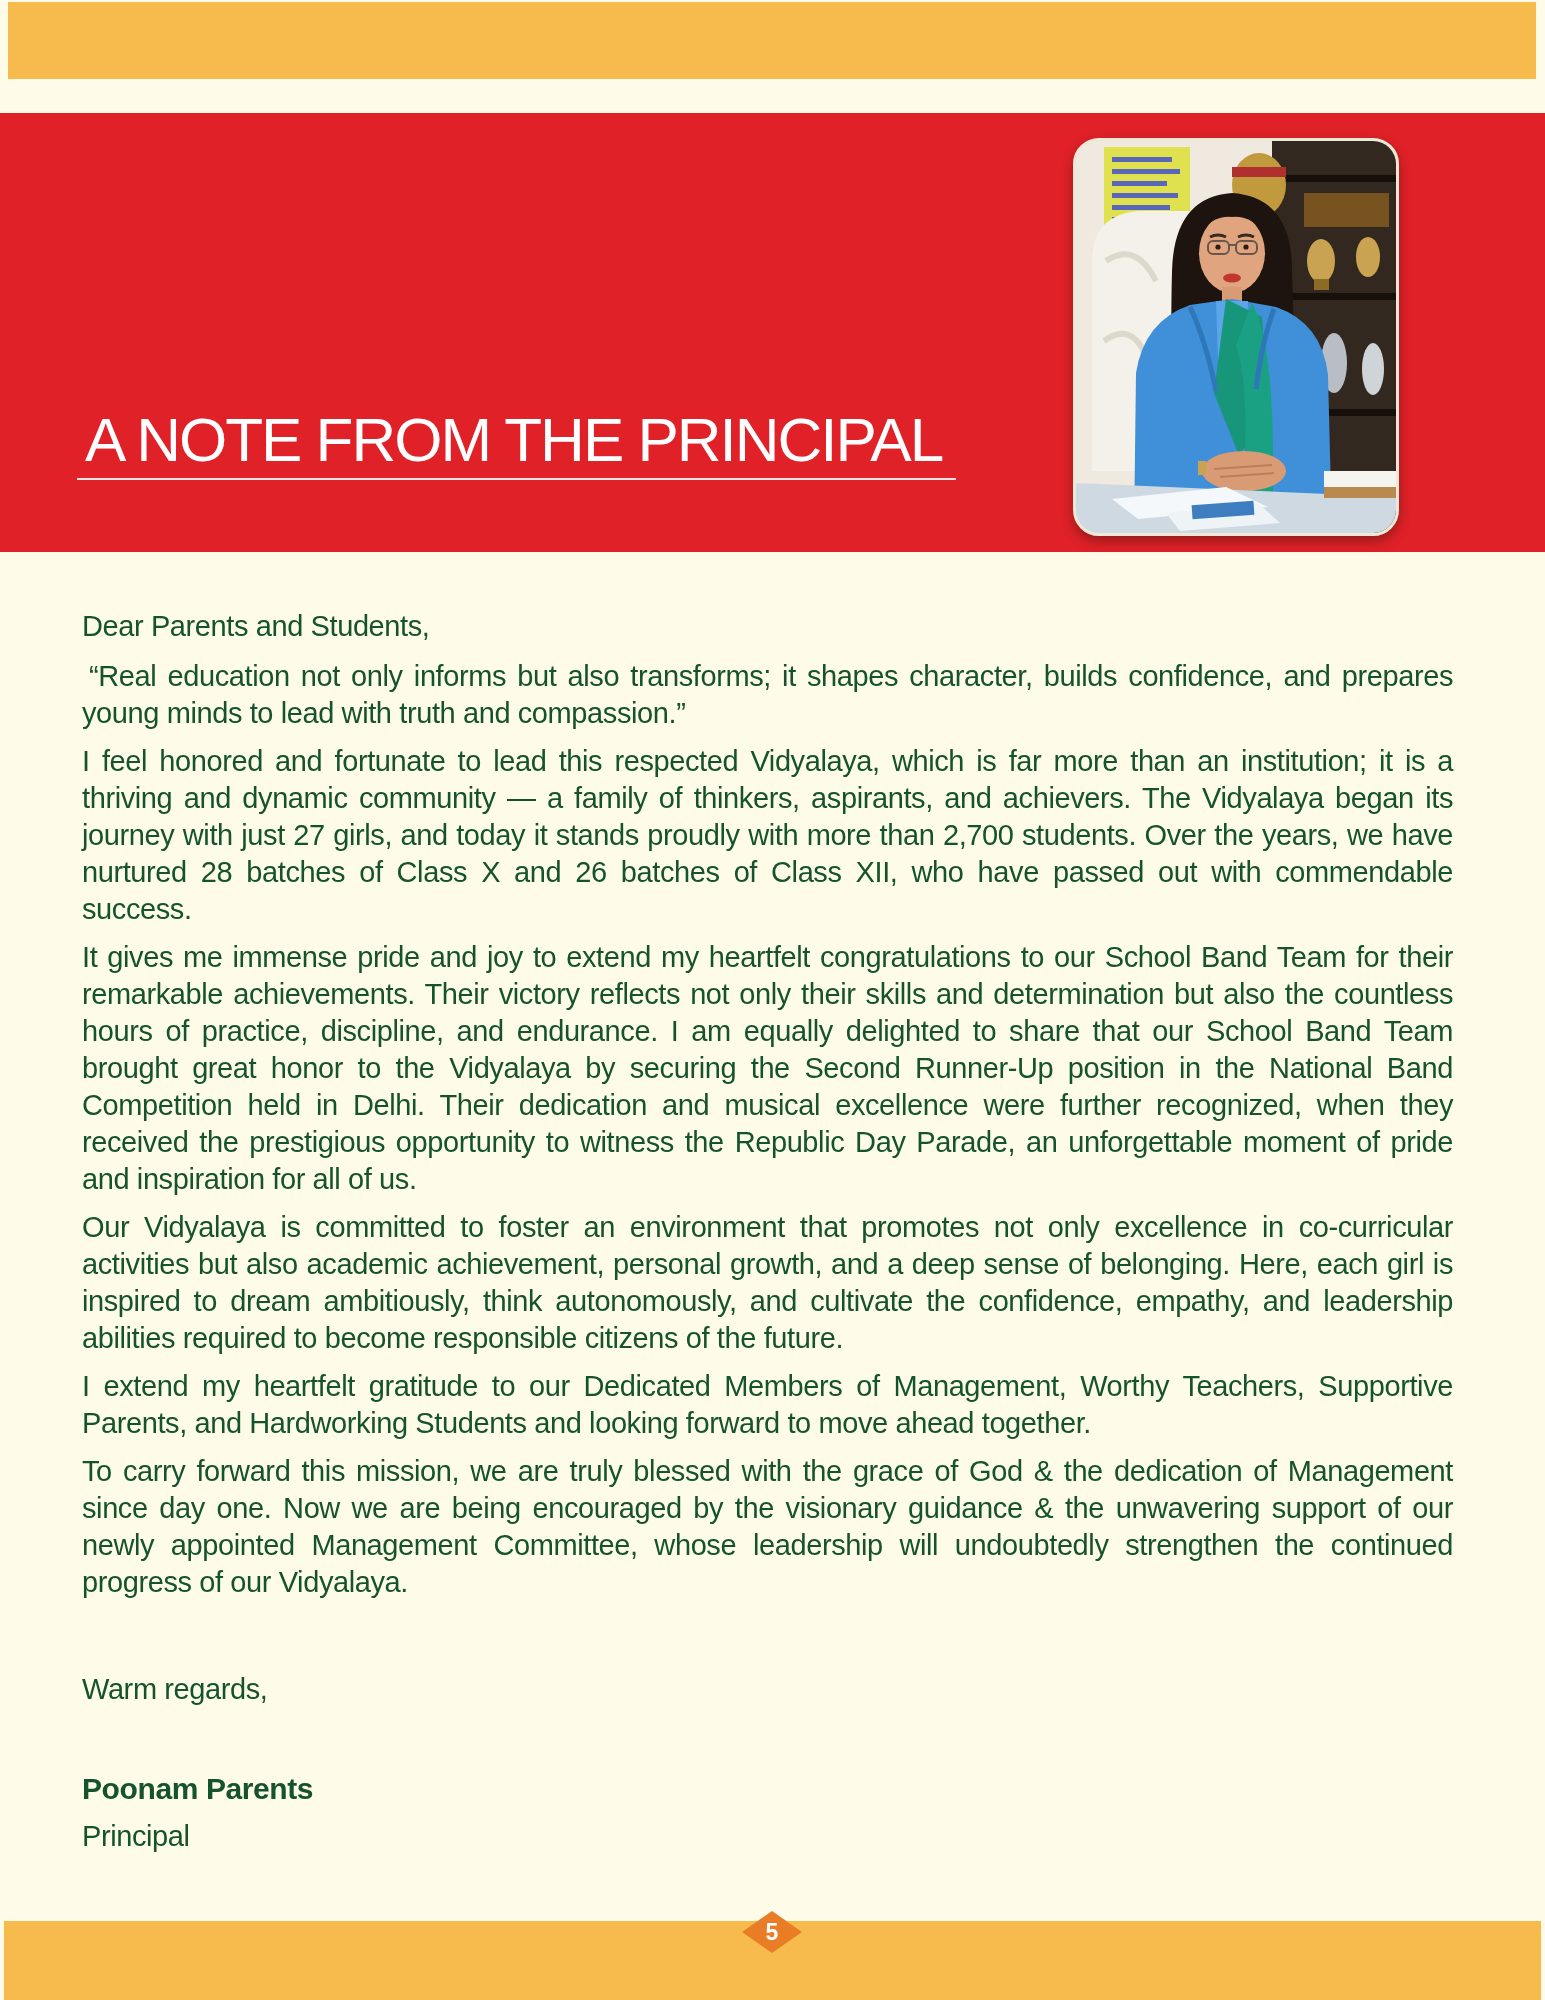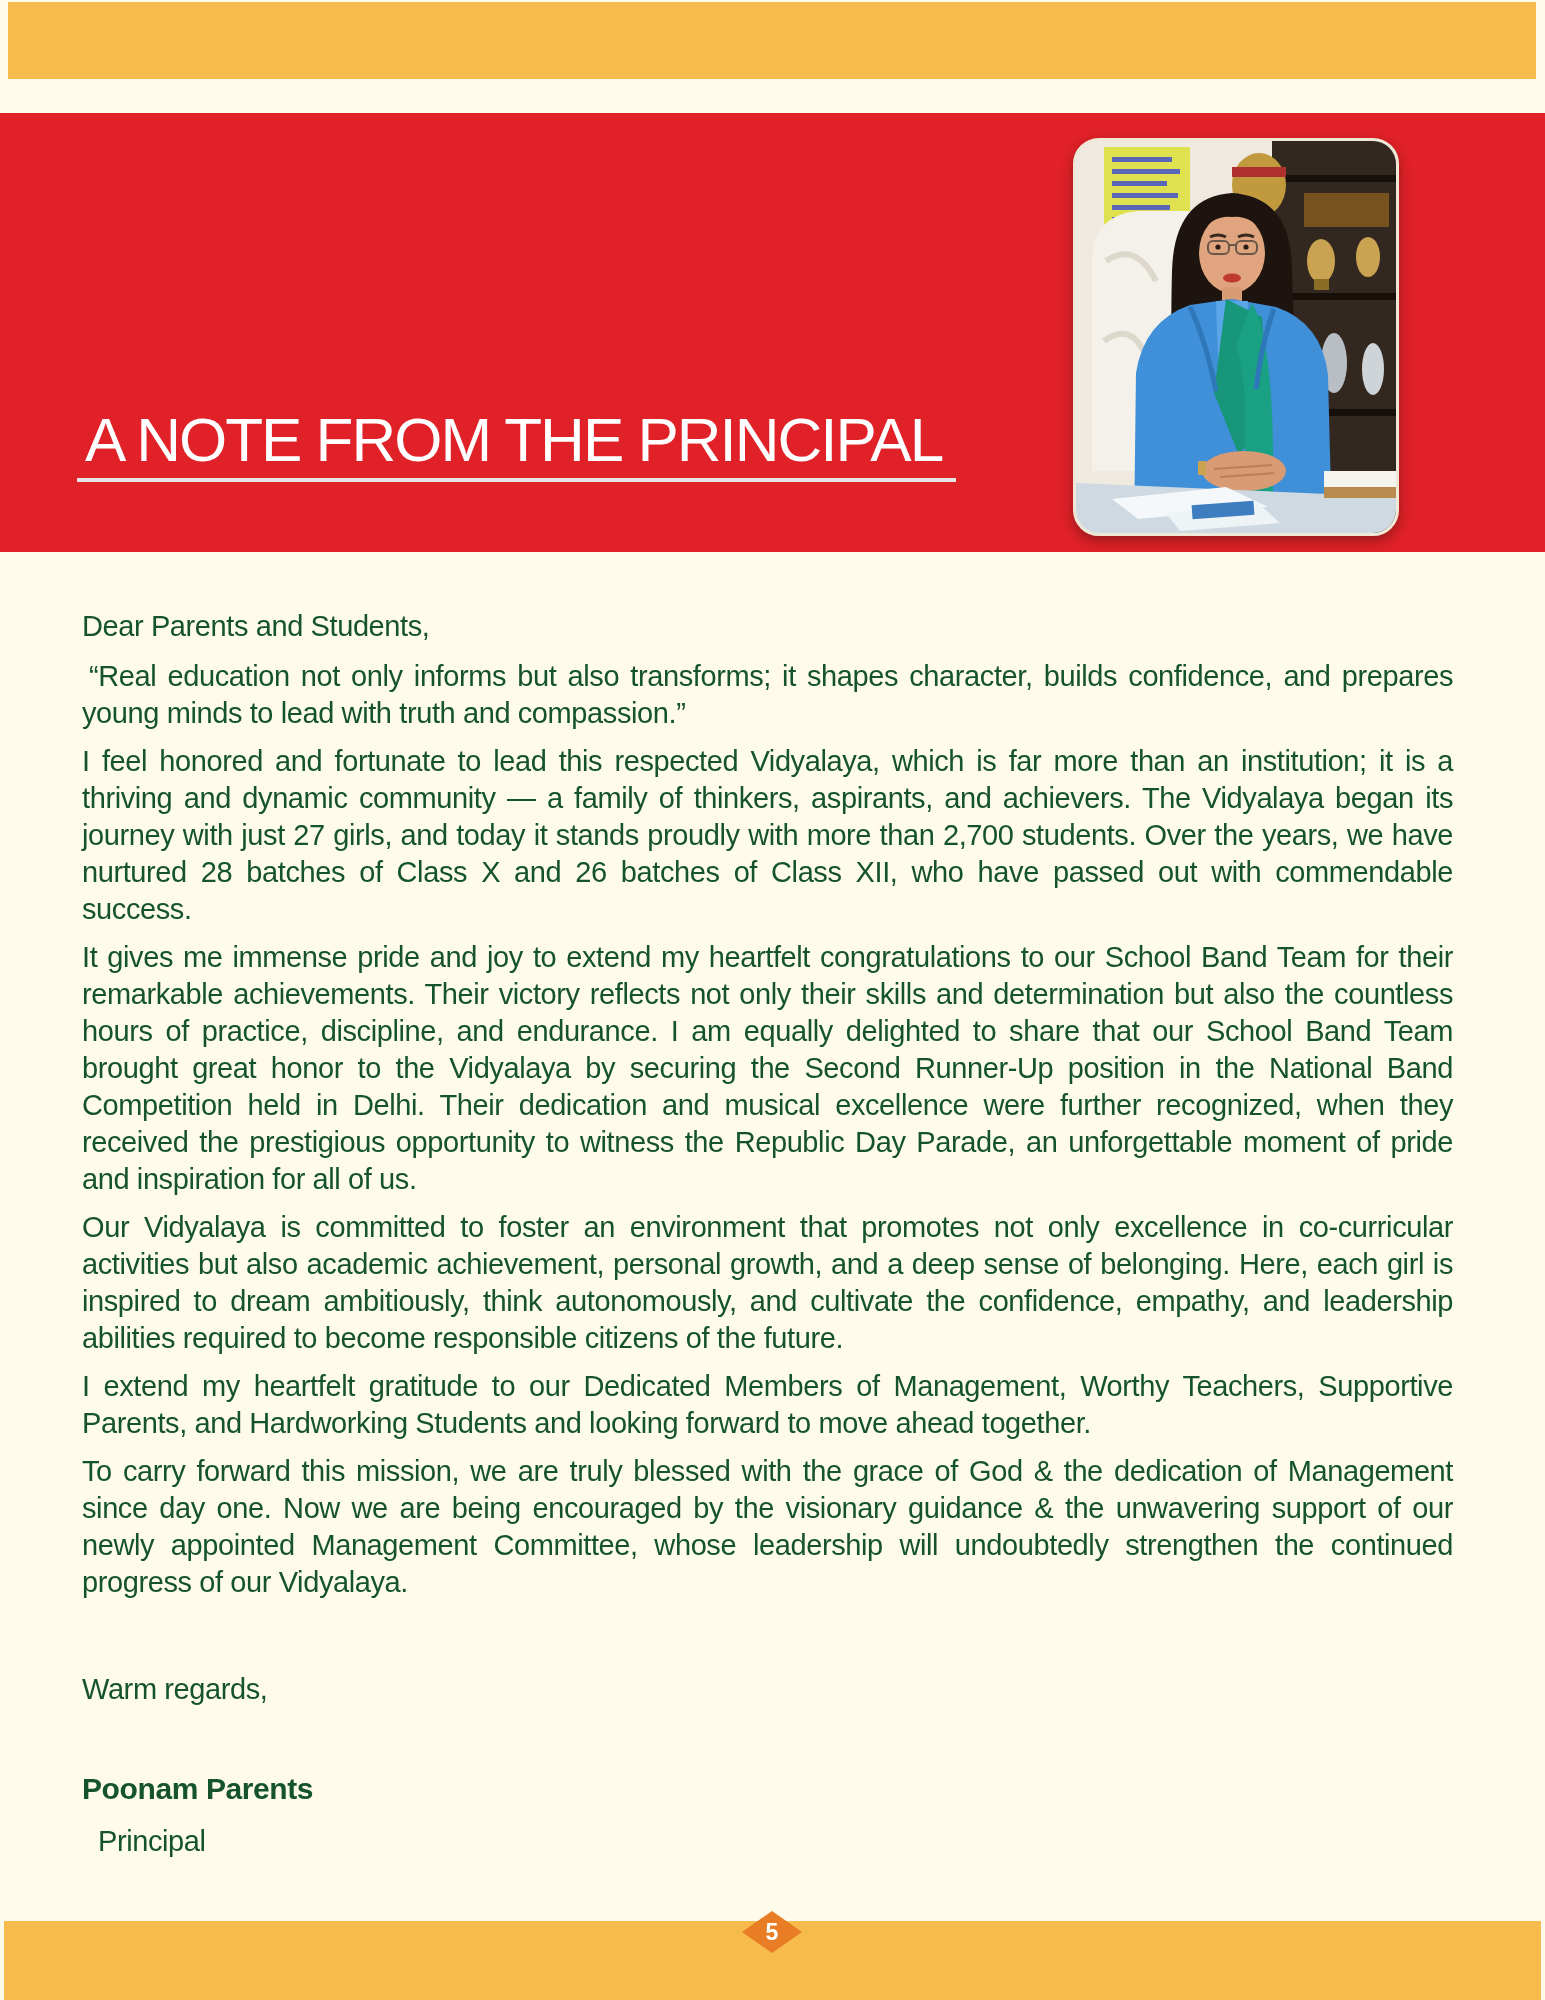--- a/index.html
+++ b/index.html
@@ -16,42 +16,42 @@
   }
   .banner{
     position:absolute;left:0;top:113px;width:1545px;height:439px;
     background:#E02128;
   }
   .title{
     position:absolute;left:77px;top:294px;margin:0;
     font-size:62px;font-weight:400;line-height:1.05;
     letter-spacing:-2px;color:#FFFFFF;
     padding:0 14px 6px 8px;
-    border-bottom:4px solid #e5e5e5;
+    border-bottom:2px solid #e5e5e5;
     white-space:nowrap;
   }
   .photo{
     position:absolute;left:1073px;top:138px;width:320px;height:392px;
     border-radius:26px;overflow:hidden;
     border:3px solid #EFE8D6;
     box-shadow:0 5px 12px rgba(60,20,10,0.45);
     background:#efe9df;
   }
   .photo svg{display:block;width:100%;height:100%;}
   .letter{
     position:absolute;left:82px;top:608px;width:1371px;
     font-size:29px;line-height:37px;letter-spacing:-0.4px;
     color:#14532d;
   }
   .letter p{margin:0 0 11px 0;text-align:justify;}
   .salutation{text-align:left !important;margin-bottom:13px !important;}
   .quote{text-indent:7px;}
   .closing{text-align:right;margin-top:70px !important;}
   .sig-name{text-align:left !important;margin-top:62px !important;font-weight:700;font-size:30px;}
-  .sig-title{text-align:left !important;margin:16px !important;}
+  .sig-title{text-align:left !important;margin:0 !important;}
   .bottom-bar{
     position:absolute;left:4px;top:1921px;width:1537px;height:79px;
     background:#F7BB4D;
   }
   .page-badge{
     position:absolute;left:742px;top:1911px;width:60px;height:42px;
     display:flex;align-items:center;justify-content:center;
   }
   .page-badge::before{
     content:"";position:absolute;inset:0;background:#E87D26;

